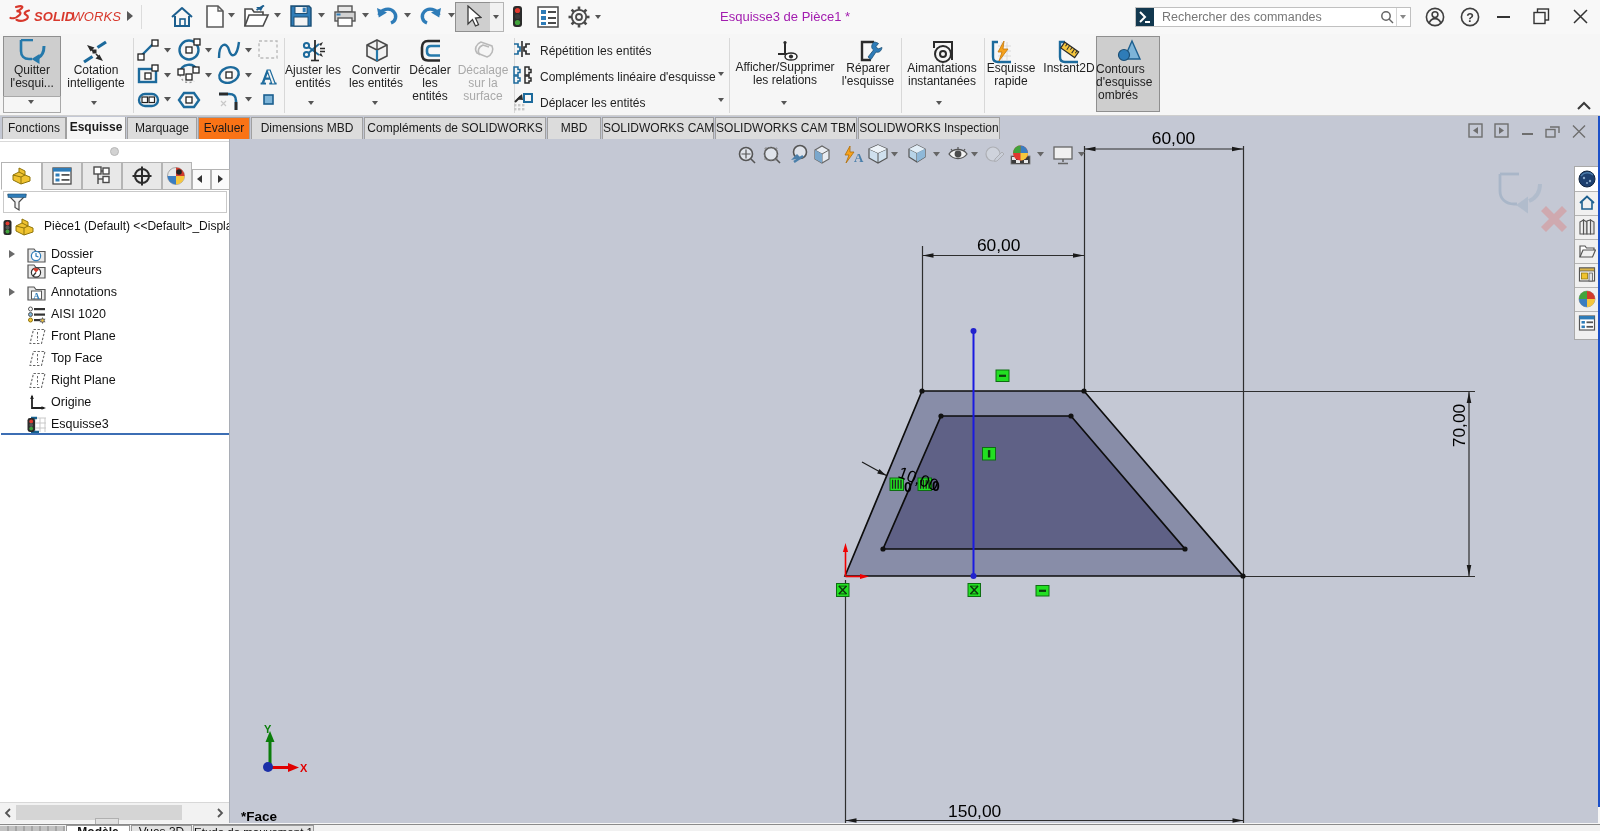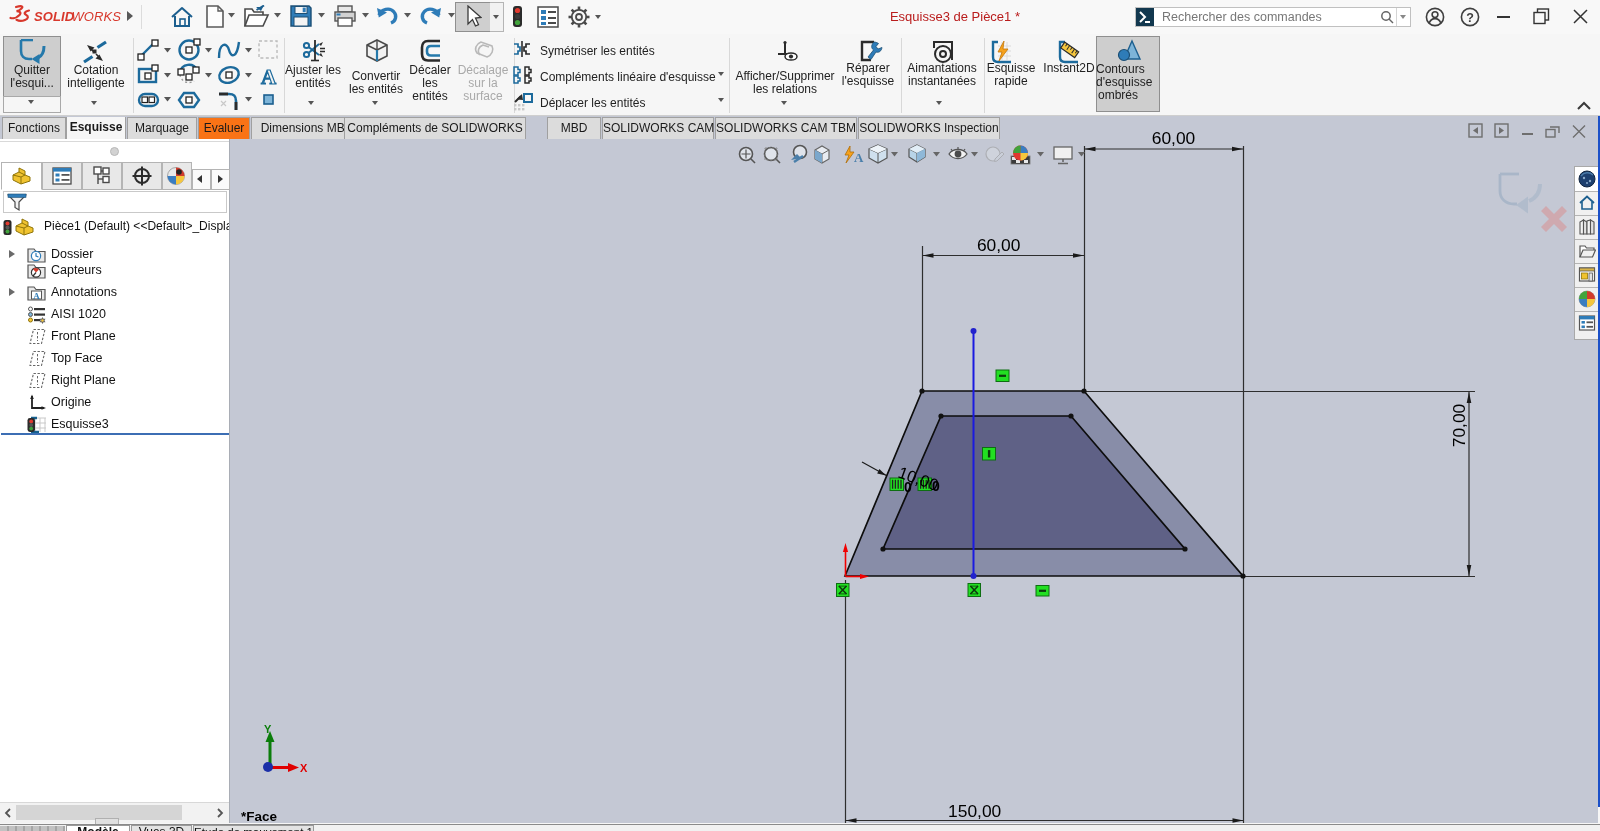--- a/index.html
+++ b/index.html
@@ -126,21 +126,21 @@
           <path d="M19,12 L22.5,12"></path>
         <path d="M4.6,4.6 L7,7"></path>
           <path d="M17,17 L19.4,19.4"></path>
         <path d="M19.4,4.6 L17,7"></path>
           <path d="M7,17 L4.6,19.4"></path>
       </g>
     </g>
   </svg>
   <div class="dd" style="left:595px;top:15px"></div>
 
-  <div class="abs" style="left:720px;top:9px;width:300px;text-align:right;font-size:13px;color:#b91c1c">Esquisse3 de Pièce1 *</div>
+  <div class="abs" style="left:720px;top:9px;width:300px;text-align:left;font-size:13px;color:#a21caf">Esquisse3 de Pièce1 *</div>
 
   <div class="abs" style="left:1135px;top:7px;width:276px;height:20px;background:#fff;border:1px solid #c0c0c0;box-sizing:border-box"></div>
   <div class="abs" style="left:1136px;top:8px;width:18px;height:18px;background:#12384f"></div>
   <svg class="abs" style="left:1138px;top:10px" width="14" height="14" viewBox="0 0 14 14">
     <path d="M2,2 L7,7 L2,12" stroke="#fff" stroke-width="2" fill="none"></path>
       <path d="M7,12 L12,12" stroke="#fff" stroke-width="2"></path>
   </svg>
   <div class="abs" style="left:1162px;top:10px;font-size:12.5px;color:#777">Rechercher des commandes</div>
   <svg class="abs" style="left:1380px;top:10px" width="14" height="14" viewBox="0 0 14 14">
     <circle cx="6" cy="6" r="4.2" fill="none" stroke="#666" stroke-width="1.5"></circle>
@@ -264,21 +264,21 @@
     <path d="M18,9.5 L23,9.5 M18,12.5 L23,12.5" stroke="#2b2b2b" stroke-width="1.4"></path>
   </svg>
   <div class="rlabel" style="left:282px;top:30px;width:62px">Ajuster les<br>entités</div>
   <div class="dd" style="left:308px;top:67px"></div>
 
   <svg class="abs" style="left:365px;top:5px" width="24" height="24" viewBox="0 0 24 24">
     <path d="M12,1 L22,6 L22,17 L12,22 L2,17 L2,6 Z" fill="#f2f2f2" stroke="#4a4a4a" stroke-width="1.6"></path>
     <path d="M12,1 L12,11 M2,6 L12,11 M22,6 L12,11" fill="none" stroke="#4a4a4a" stroke-width="1.4"></path>
     <path d="M12,11 L12,22" stroke="#2579ab" stroke-width="2.2"></path>
   </svg>
-  <div class="rlabel" style="left:340px;top:36px;width:72px">Convertir<br>les entités</div>
+  <div class="rlabel" style="left:340px;top:30px;width:72px">Convertir<br>les entités</div>
   <div class="dd" style="left:372px;top:67px"></div>
 
   <svg class="abs" style="left:420px;top:5px" width="24" height="24" viewBox="0 0 24 24">
     <path d="M20,2 L8,2 C4,2 2,4.5 2,8.5 L2,15 C2,19 4,21.5 8,21.5 L20,21.5" fill="none" stroke="#2b2b2b" stroke-width="2.6"></path>
     <path d="M20,7 L11,7 C8.5,7 7,8.5 7,11 L7,12.5 C7,15 8.5,16.5 11,16.5 L20,16.5" fill="none" stroke="#2579ab" stroke-width="2.6"></path>
   </svg>
   <div class="rlabel" style="left:400px;top:30px;width:60px">Décaler<br>les<br>entités</div>
 
   <svg class="abs" style="left:472px;top:5px" width="24" height="24" viewBox="0 0 24 24">
     <g fill="none" stroke="#b9b9b9" stroke-width="1.6">
@@ -287,21 +287,21 @@
     </g>
   </svg>
   <div class="rlabel" style="left:452px;top:30px;width:62px;color:#a9a9a9">Décalage<br>sur la<br>surface</div>
   <div class="rsep" style="left:514px;top:4px;height:75px"></div>
 
   <svg class="abs" style="left:513px;top:7px" width="18" height="16" viewBox="0 0 18 16">
     <path d="M9,0 L9,16" stroke="#2b2b2b" stroke-width="1.6"></path>
     <path d="M1,3 L5,3 L5,6 L7,6 L7,10 L5,10 L5,13 L1,13" fill="none" stroke="#1c6a9c" stroke-width="1.7"></path>
     <path d="M17,3 L13,3 L13,6 L11,6 L11,10 L13,10 L13,13 L17,13" fill="none" stroke="#2b2b2b" stroke-width="1.7"></path>
   </svg>
-  <div class="abs" style="left:540px;top:10px;font-size:12px;color:#222;white-space:nowrap">Symétriser les entités</div>
+  <div class="abs" style="left:540px;top:10px;font-size:12px;color:#222;white-space:nowrap">Répétition les entités</div>
   <svg class="abs" style="left:513px;top:32px" width="20" height="18" viewBox="0 0 20 18">
     <g fill="none" stroke="#2b2b2b" stroke-width="1.5">
       <path d="M12,1 L16,1 L16,3.5 L18,3.5 L18,6.5 L16,6.5 L16,9 L12,9 Z"></path>
       <path d="M12,10 L16,10 L16,12 L18,12 L18,15 L16,15 L16,17 L12,17 Z"></path>
     </g>
     <g fill="none" stroke="#1c6a9c" stroke-width="1.5">
       <path d="M1,1 L5,1 L5,3.5 L7,3.5 L7,6.5 L5,6.5 L5,9 L1,9 Z"></path>
       <path d="M1,10 L5,10 L5,12 L7,12 L7,15 L5,15 L5,17 L1,17 Z"></path>
     </g>
   </svg>
@@ -323,21 +323,21 @@
   <div class="abs" style="left:540px;top:62px;font-size:12px;color:#222;white-space:nowrap">Déplacer les entités</div>
   <div class="dd" style="left:718px;top:64px"></div>
   <div class="rsep" style="left:729px;top:4px;height:75px"></div>
 
   <svg class="abs" style="left:775px;top:6px" width="24" height="24" viewBox="0 0 24 24">
     <path d="M10,2 L10,14 M3,14 L17,14" stroke="#2b2b2b" stroke-width="2"></path>
     <circle cx="10" cy="2.5" r="1.6" fill="#2b2b2b"></circle>
     <ellipse cx="16" cy="16.5" rx="6" ry="3.6" fill="#fff" stroke="#2b2b2b" stroke-width="1.5"></ellipse>
     <circle cx="16" cy="16.5" r="2.1" fill="#2b2b2b"></circle>
   </svg>
-  <div class="rlabel" style="left:729px;top:36px;width:112px">Afficher/Supprimer<br>les relations</div>
+  <div class="rlabel" style="left:729px;top:27px;width:112px">Afficher/Supprimer<br>les relations</div>
   <div class="dd" style="left:781px;top:67px"></div>
 
   <svg class="abs" style="left:860px;top:6px" width="24" height="24" viewBox="0 0 24 24">
     <path d="M14,2 L2,2 L2,20 L11,20" fill="none" stroke="#2b2b2b" stroke-width="2.4"></path>
     <path d="M14,2 C11,5 11,8 13.5,10 L8,17 L11,19.5 L16,12 C19,13 21.5,11 22,7.5 L18,9 L16,6.5 L18.5,3.5 C17,2.5 15,2 14,2 Z" fill="#2e7cb8" stroke="#1c4f75" stroke-width="0.8"></path>
   </svg>
   <div class="rlabel" style="left:838px;top:28px;width:60px">Réparer<br>l'esquisse</div>
   <div class="rsep" style="left:901px;top:4px;height:75px"></div>
 
   <svg class="abs" style="left:932px;top:6px" width="22" height="24" viewBox="0 0 22 24">
@@ -377,21 +377,21 @@
   <svg class="abs" style="left:1577px;top:67px" width="14" height="10" viewBox="0 0 14 10">
     <path d="M1,8 L7,2 L13,8" fill="none" stroke="#3a3a3a" stroke-width="2"></path>
   </svg>
 </div>
 <div class="abs" id="tabrow">
   <div class="tab" style="left:2px;width:64px">Fonctions</div>
   <div class="tab" style="left:66px;width:60px;background:#f6f6f6;border-top:none;font-weight:bold">Esquisse</div>
   <div class="tab" style="left:127px;width:70px">Marquage</div>
   <div class="tab" style="left:198px;width:52px;background:#f97316">Evaluer</div>
   <div class="tab" style="left:251px;width:112px">Dimensions MBD</div>
-  <div class="tab" style="left:344px;width:182px">Compléments de SOLIDWORKS</div>
+  <div class="tab" style="left:364px;width:182px">Compléments de SOLIDWORKS</div>
   <div class="tab" style="left:547px;width:54px">MBD</div>
   <div class="tab" style="left:602px;width:112px">SOLIDWORKS CAM</div>
   <div class="tab" style="left:715px;width:142px">SOLIDWORKS CAM TBM</div>
   <div class="tab" style="left:858px;width:142px">SOLIDWORKS Inspection</div>
 
   <svg class="abs" style="left:1468px;top:7px" width="122" height="16" viewBox="0 0 122 16">
     <g fill="none" stroke="#6e6e6e" stroke-width="1.4">
       <rect x="1" y="1" width="13" height="13"></rect>
       <rect x="27" y="1" width="13" height="13"></rect>
     </g>

